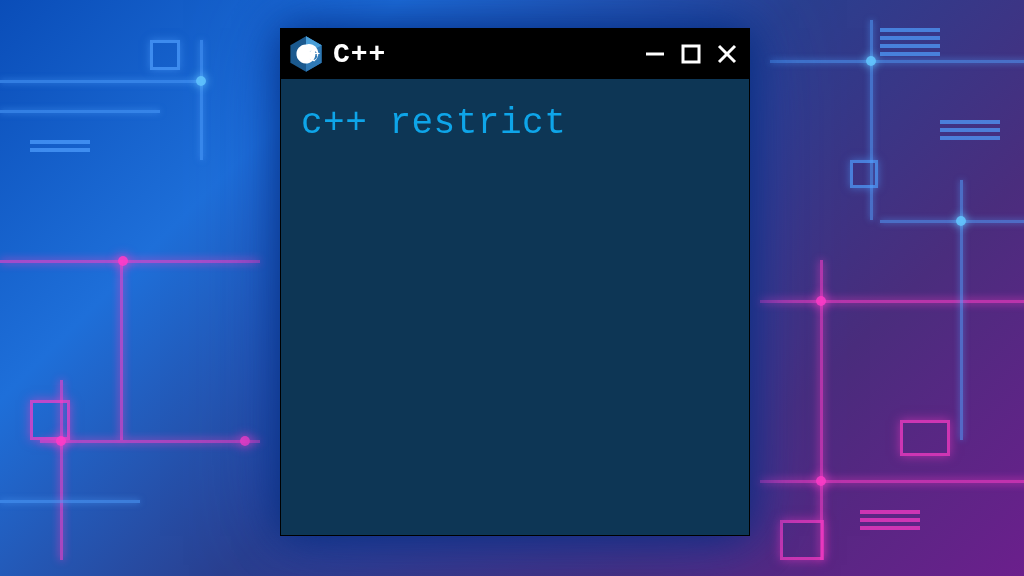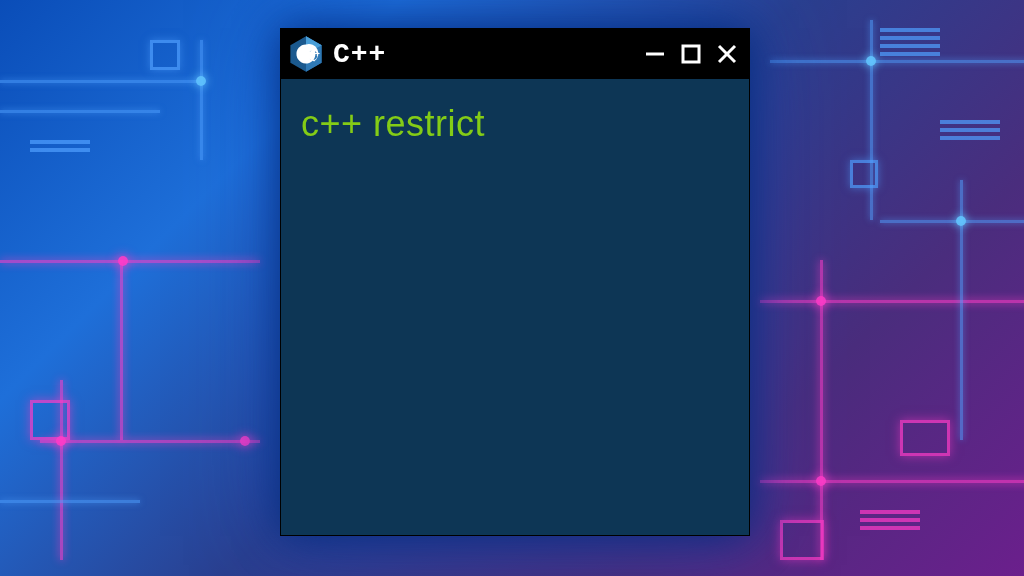--- a/index.html
+++ b/index.html
@@ -104,23 +104,23 @@
       justify-content: center;
       width: 24px;
       height: 24px;
     }
     .win-btn svg { display: block; }
     
     .content {
       padding: 24px 20px;
     }
     .content-text {
-      color: #84cc16;
+      color: #0ea5e9;
       font-size: 36px;
-      font-family: Liberation Sans, sans-serif;
+      font-family: Liberation Mono, monospace;
       letter-spacing: 0.5px;
     }
   </style>
 </head>
 <body>
 
 <div class="circuit-bg">
 
   <div class="trace h blue" style="left:0;top:80px;width:200px"></div>
   <div class="trace h blue" style="left:0;top:110px;width:160px"></div>

